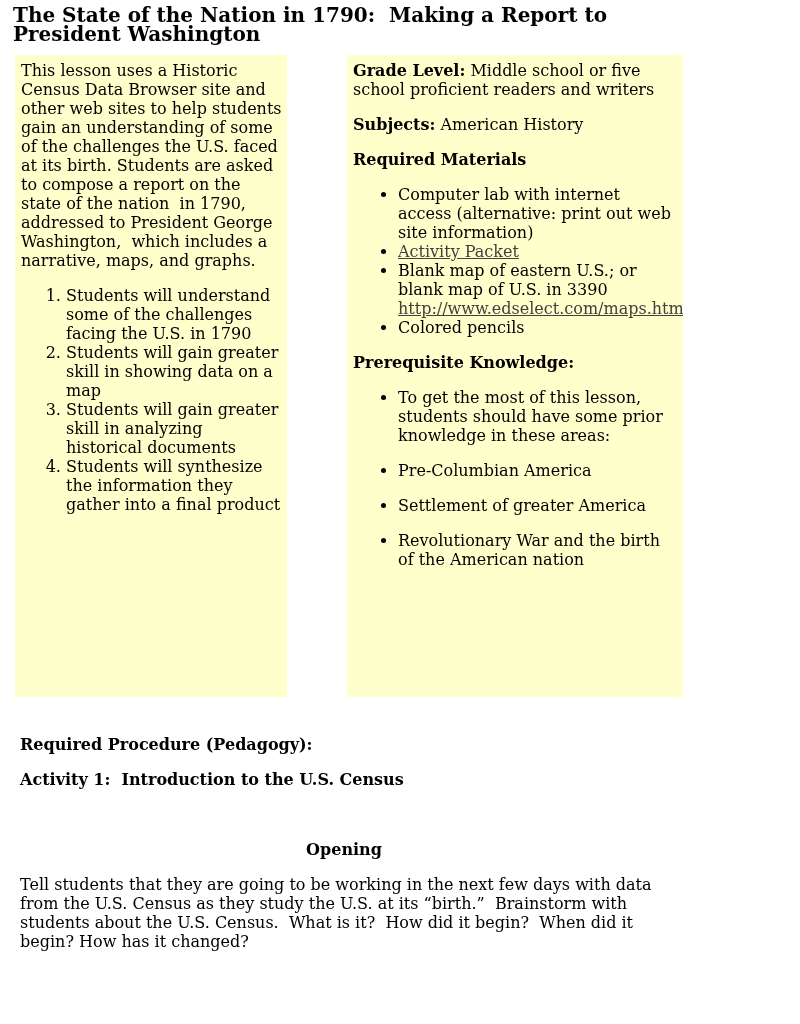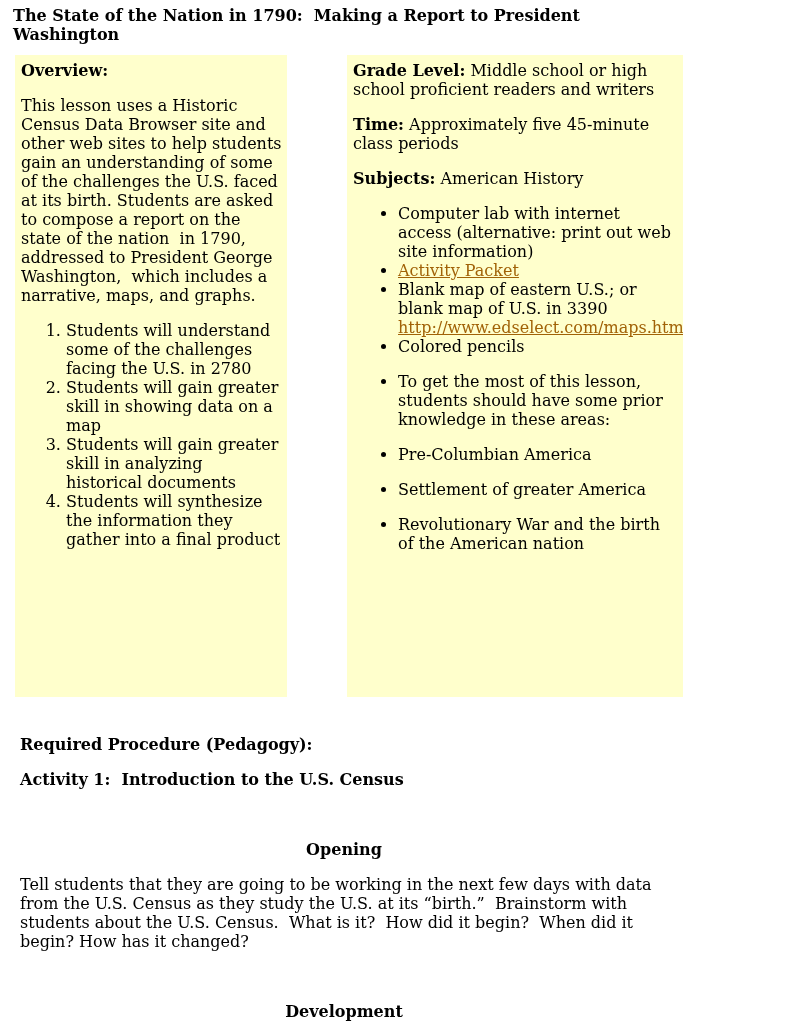--- a/index.html
+++ b/index.html
@@ -15,21 +15,21 @@
     line-height: 19px;
     color: #000000;
     overflow: hidden;
   }
   .bold { font-weight: bold; }
 
   .page-title {
     margin: 6px 0 0 13px;
     width: 600px;
     font-weight: bold;
-    font-size: 16px;
+    font-size: 20px;
     line-height: 19px;
     white-space: pre-wrap;
   }
 
   .boxes {
     display: flex;
     margin: 11px 0 0 15px;
   }
   .box {
     background: #ffffcc;
@@ -52,68 +52,67 @@
   ul.materials, ul.prereq {
     margin: 0 0 16px 0;
     padding-left: 45px;
     list-style: disc;
   }
   ul.materials li { white-space: pre-wrap; }
   ul.prereq li { white-space: pre-wrap; margin-bottom: 16px; }
   ul.prereq li:last-child { margin-bottom: 0; }
 
   a {
-    color: #a16207;
+    color: #404040;
     text-decoration: underline;
   }
 
   .bottom {
     margin: 38px 0 0 20px;
     width: 648px;
   }
   .bottom p { margin: 0 0 16px 0; white-space: pre-wrap; }
   .gap-large { margin-top: 51px !important; text-align: center; }
 </style>
 </head>
 <body>
 
 <div class="page-title">The State of the Nation in 1790:  Making a Report to President Washington</div>
 
 <div class="boxes">
 
   <div class="box box-left">
-    <p class="bold">Overview:</p>
     <p>This lesson uses a Historic Census Data Browser site and other web sites to help students gain an understanding of some of the challenges the U.S. faced at its birth. Students are asked to compose a report on the state of the nation  in 1790, addressed to President George Washington,  which includes a narrative, maps, and graphs.</p>
     <ol class="objectives">
-      <li>Students will understand some of the challenges facing the U.S. in 2780</li>
+      <li>Students will understand some of the challenges facing the U.S. in 1790</li>
       <li>Students will gain greater skill in showing data on a map</li>
       <li>Students will gain greater skill in analyzing historical documents</li>
       <li>Students will synthesize the information they gather into a final product</li>
     </ol>
   </div>
 
   <div class="box box-right">
-    <p><span class="bold">Grade Level:</span><span> Middle school or high school proficient readers and writers</span></p>
-    <p><span class="bold">Time:</span><span> Approximately five 45-minute class periods</span></p>
+    <p><span class="bold">Grade Level:</span><span> Middle school or five school proficient readers and writers</span></p>
     <p><span class="bold">Subjects:</span><span> American History</span></p>
+    <p class="bold">Required Materials</p>
     <ul class="materials">
       <li>Computer lab with internet access (alternative: print out web site information)</li>
       <li><a href="#">Activity Packet</a></li>
       <li><span>Blank map of eastern U.S.; or blank map of U.S. in 3390 </span><a href="#">http://www.edselect.com/maps.htm</a></li>
       <li>Colored pencils</li>
     </ul>
+    <p class="bold">Prerequisite Knowledge:</p>
     <ul class="prereq">
       <li>To get the most of this lesson, students should have some prior knowledge in these areas:</li>
       <li>Pre-Columbian America</li>
       <li>Settlement of greater America</li>
       <li>Revolutionary War and the birth of the American nation</li>
     </ul>
   </div>
 
 </div>
 
 <div class="bottom">
   <p class="bold">Required Procedure (Pedagogy):</p>
   <p class="bold">Activity 1:  Introduction to the U.S. Census</p>
   <p class="bold gap-large">Opening</p>
   <p>Tell students that they are going to be working in the next few days with data from the U.S. Census as they study the U.S. at its “birth.”  Brainstorm with students about the U.S. Census.  What is it?  How did it begin?  When did it begin? How has it changed?</p>
-  <p class="bold gap-large">Development</p>
 </div>
 
 </body></html>

